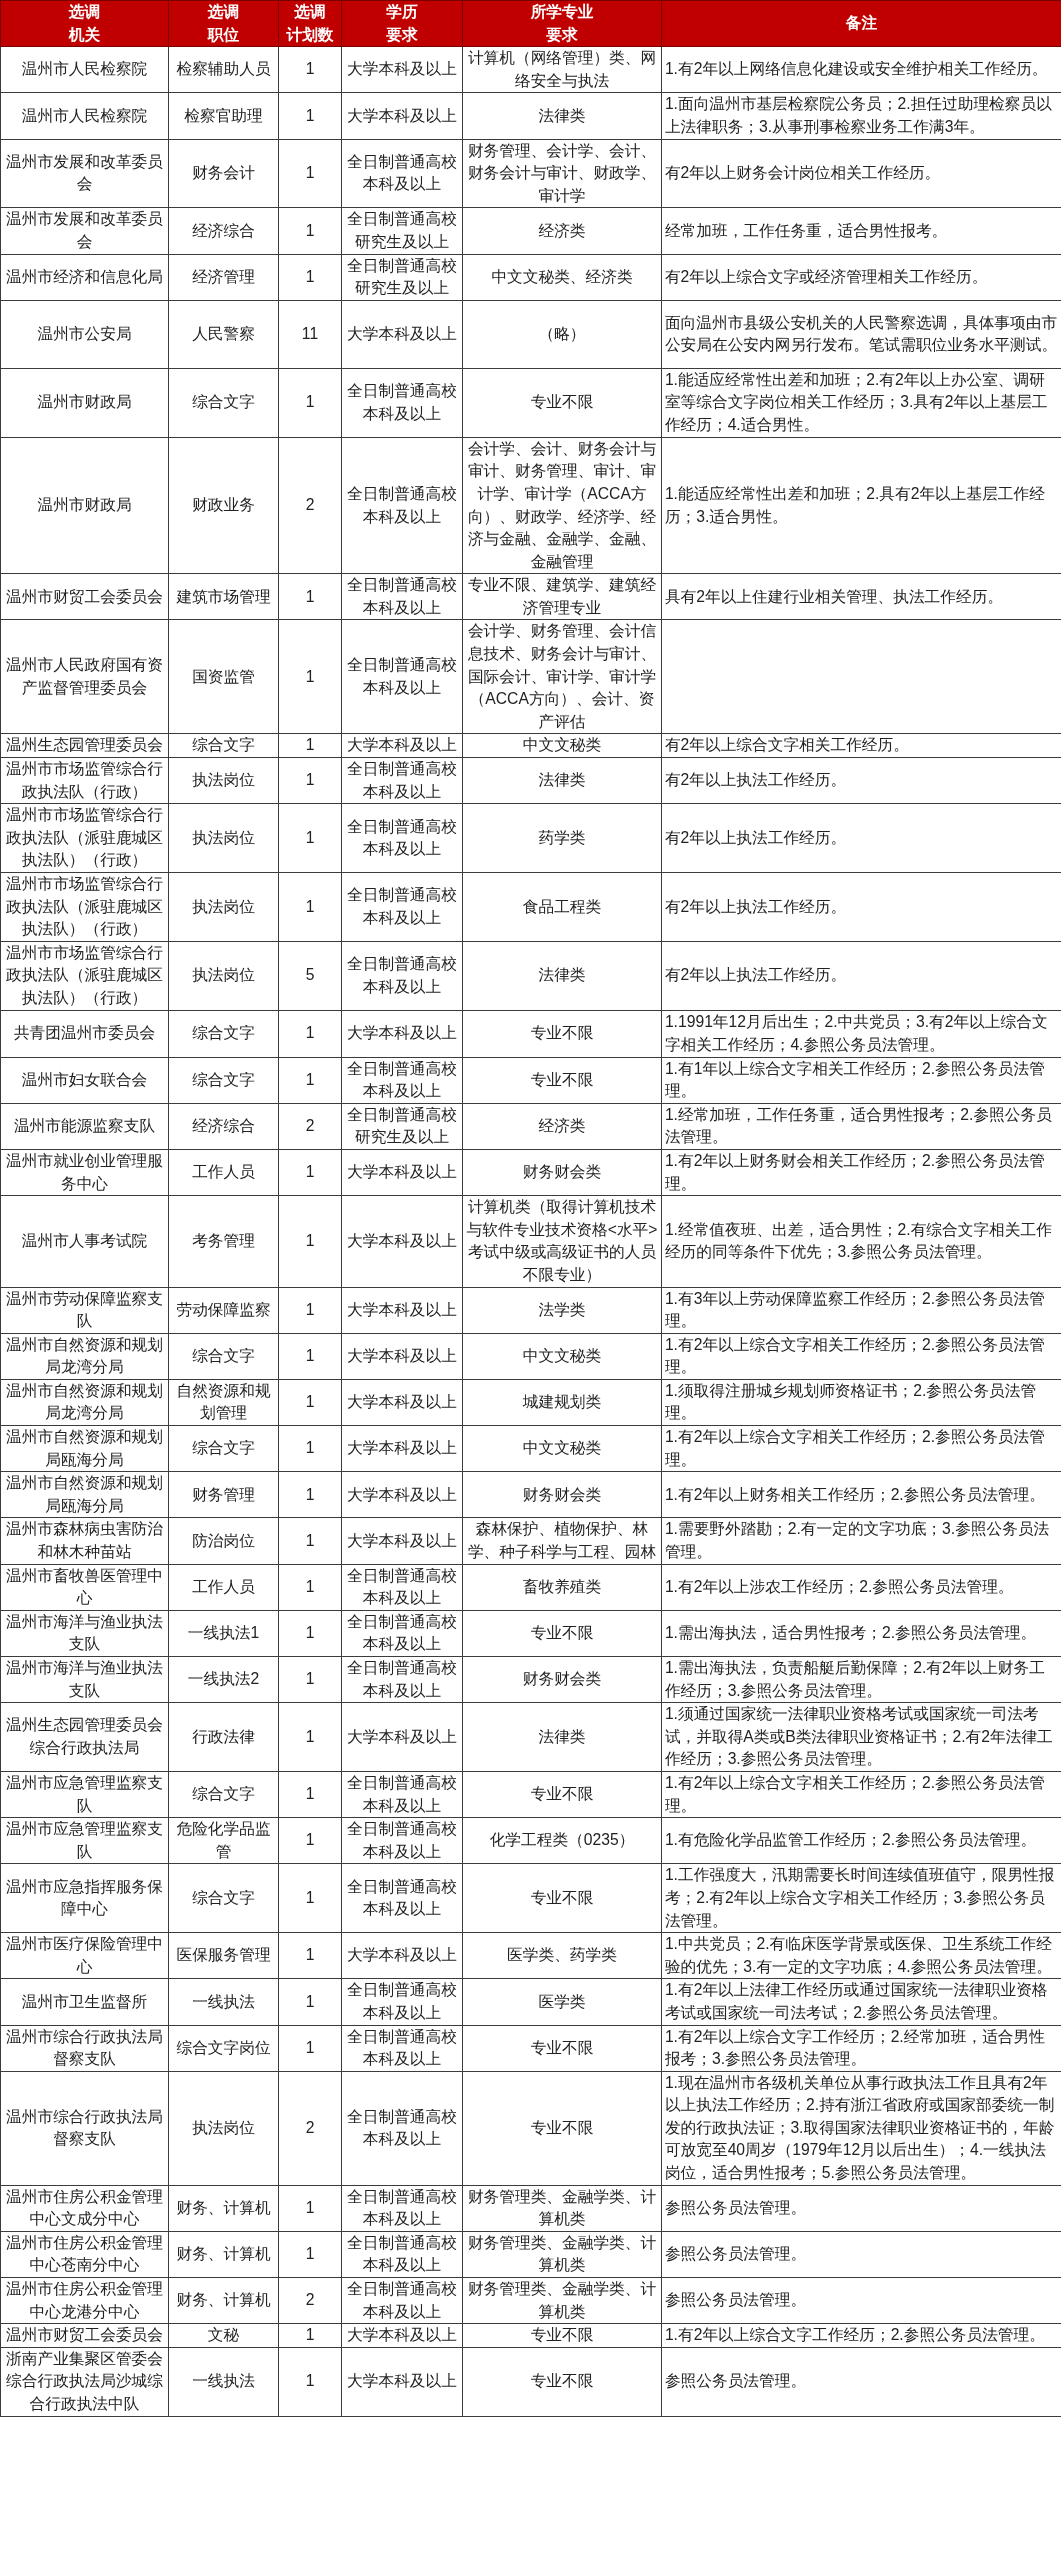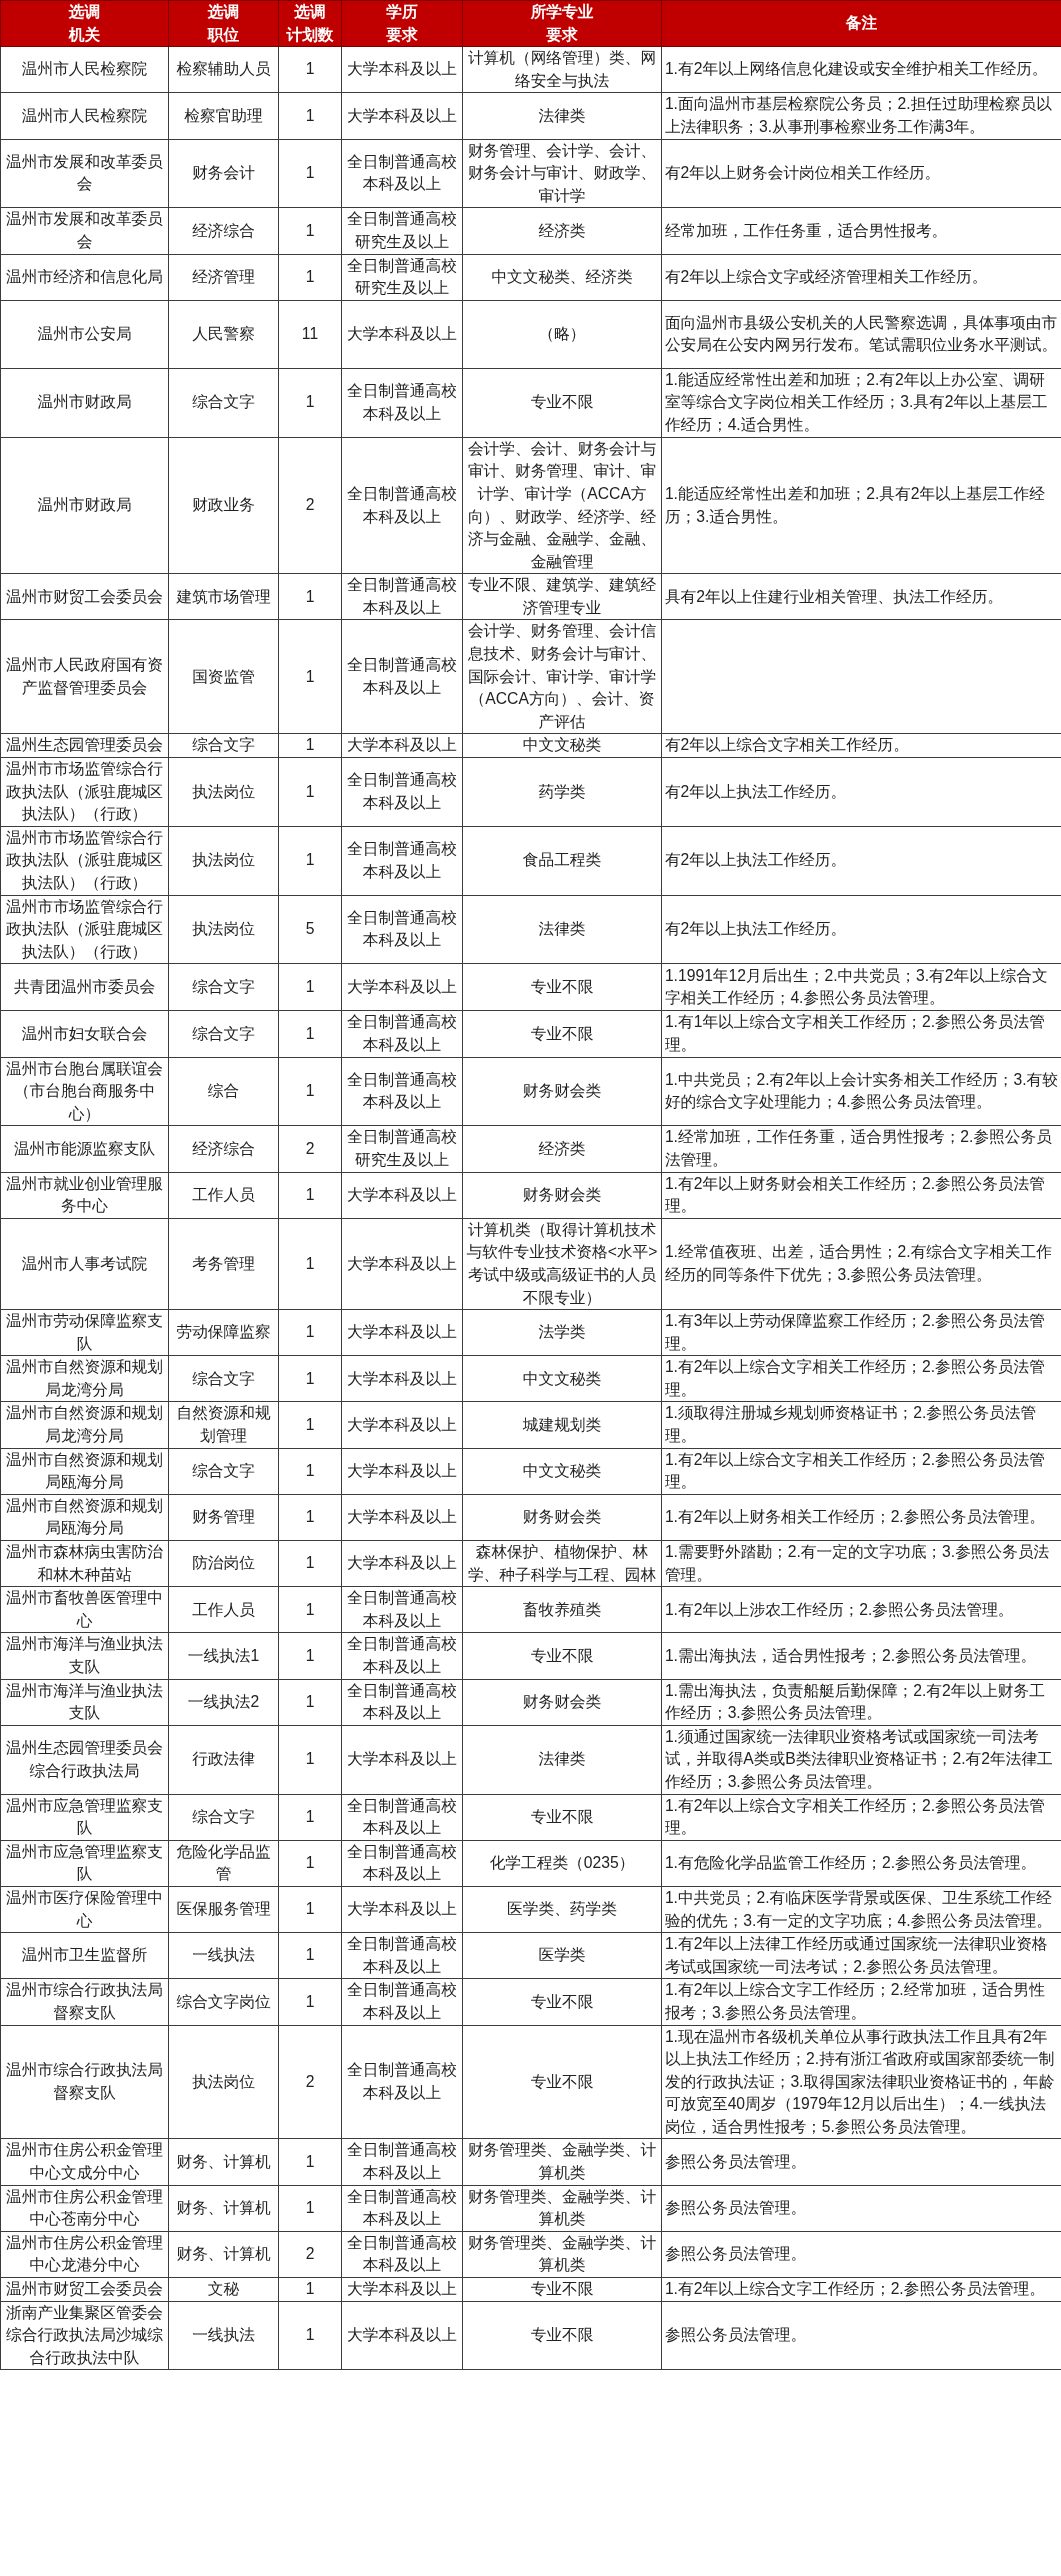--- a/index.html
+++ b/index.html
@@ -146,20 +146,28 @@
         <td class="remark"></td>
       </tr>
     <tr style="height:21.6px">
         <td>温州生态园管理委员会</td>
         <td>综合文字</td>
         <td>1</td>
         <td>大学本科及以上</td>
         <td>中文文秘类</td>
         <td class="remark">有2年以上综合文字相关工作经历。</td>
       </tr>
+    <tr style="height:46px">
+        <td>温州市市场监管综合行政执法队（行政）</td>
+        <td>执法岗位</td>
+        <td>1</td>
+        <td>全日制普通高校本科及以上</td>
+        <td>法律类</td>
+        <td class="remark">有2年以上执法工作经历。</td>
+      </tr>
     <tr style="height:68px">
         <td>温州市市场监管综合行政执法队（派驻鹿城区执法队）（行政）</td>
         <td>执法岗位</td>
         <td>1</td>
         <td>全日制普通高校本科及以上</td>
         <td>药学类</td>
         <td class="remark">有2年以上执法工作经历。</td>
       </tr>
     <tr style="height:68px">
         <td>温州市市场监管综合行政执法队（派驻鹿城区执法队）（行政）</td>
@@ -185,28 +193,20 @@
         <td>专业不限</td>
         <td class="remark">1.1991年12月后出生；2.中共党员；3.有2年以上综合文字相关工作经历；4.参照公务员法管理。</td>
       </tr>
     <tr style="height:45px">
         <td>温州市妇女联合会</td>
         <td>综合文字</td>
         <td>1</td>
         <td>全日制普通高校本科及以上</td>
         <td>专业不限</td>
         <td class="remark">1.有1年以上综合文字相关工作经历；2.参照公务员法管理。</td>
-      </tr>
-    <tr style="height:68px">
-        <td>温州市台胞台属联谊会（市台胞台商服务中心）</td>
-        <td>综合</td>
-        <td>1</td>
-        <td>全日制普通高校本科及以上</td>
-        <td>财务财会类</td>
-        <td class="remark">1.中共党员；2.有2年以上会计实务相关工作经历；3.有较好的综合文字处理能力；4.参照公务员法管理。</td>
       </tr>
     <tr style="height:45px">
         <td>温州市能源监察支队</td>
         <td>经济综合</td>
         <td>2</td>
         <td>全日制普通高校研究生及以上</td>
         <td>经济类</td>
         <td class="remark">1.经常加班，工作任务重，适合男性报考；2.参照公务员法管理。</td>
       </tr>
     <tr style="height:44px">
@@ -314,20 +314,28 @@
         <td class="remark">1.有2年以上综合文字相关工作经历；2.参照公务员法管理。</td>
       </tr>
     <tr style="height:45px">
         <td>温州市应急管理监察支队</td>
         <td>危险化学品监管</td>
         <td>1</td>
         <td>全日制普通高校本科及以上</td>
         <td>化学工程类（0235）</td>
         <td class="remark">1.有危险化学品监管工作经历；2.参照公务员法管理。</td>
       </tr>
+    <tr style="height:68px">
+        <td>温州市应急指挥服务保障中心</td>
+        <td>综合文字</td>
+        <td>1</td>
+        <td>全日制普通高校本科及以上</td>
+        <td>专业不限</td>
+        <td class="remark">1.工作强度大，汛期需要长时间连续值班值守，限男性报考；2.有2年以上综合文字相关工作经历；3.参照公务员法管理。</td>
+      </tr>
     <tr style="height:44px">
         <td>温州市医疗保险管理中心</td>
         <td>医保服务管理</td>
         <td>1</td>
         <td>大学本科及以上</td>
         <td>医学类、药学类</td>
         <td class="remark">1.中共党员；2.有临床医学背景或医保、卫生系统工作经验的优先；3.有一定的文字功底；4.参照公务员法管理。</td>
       </tr>
     <tr style="height:45px">
         <td>温州市卫生监督所</td>

